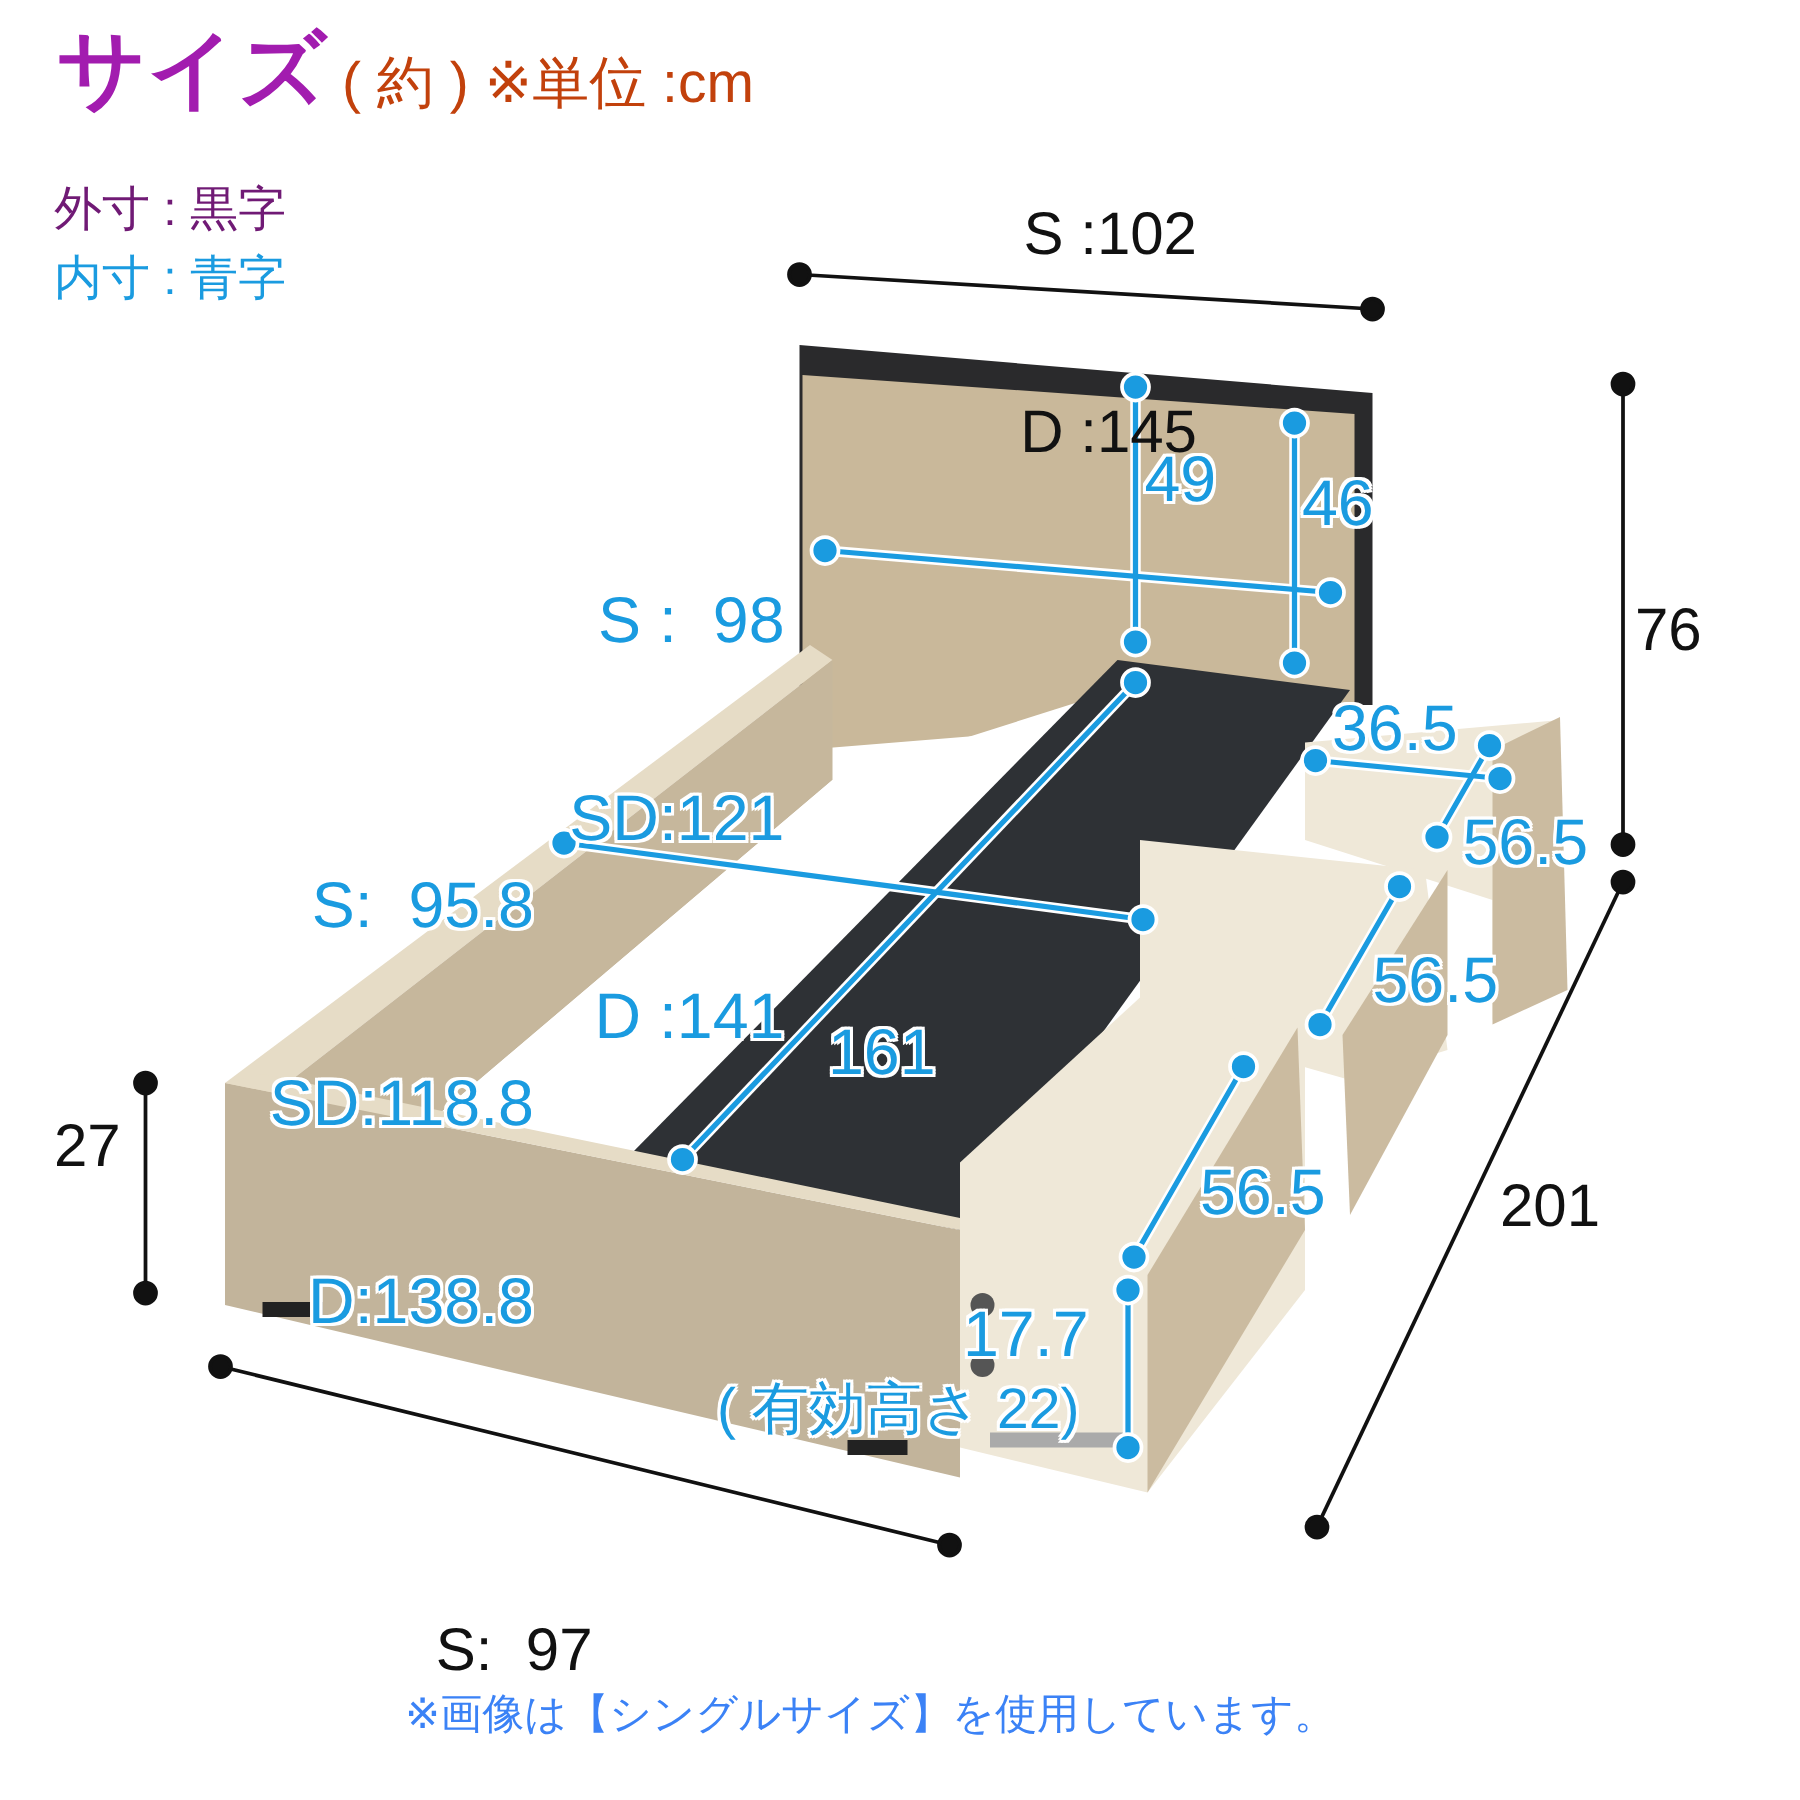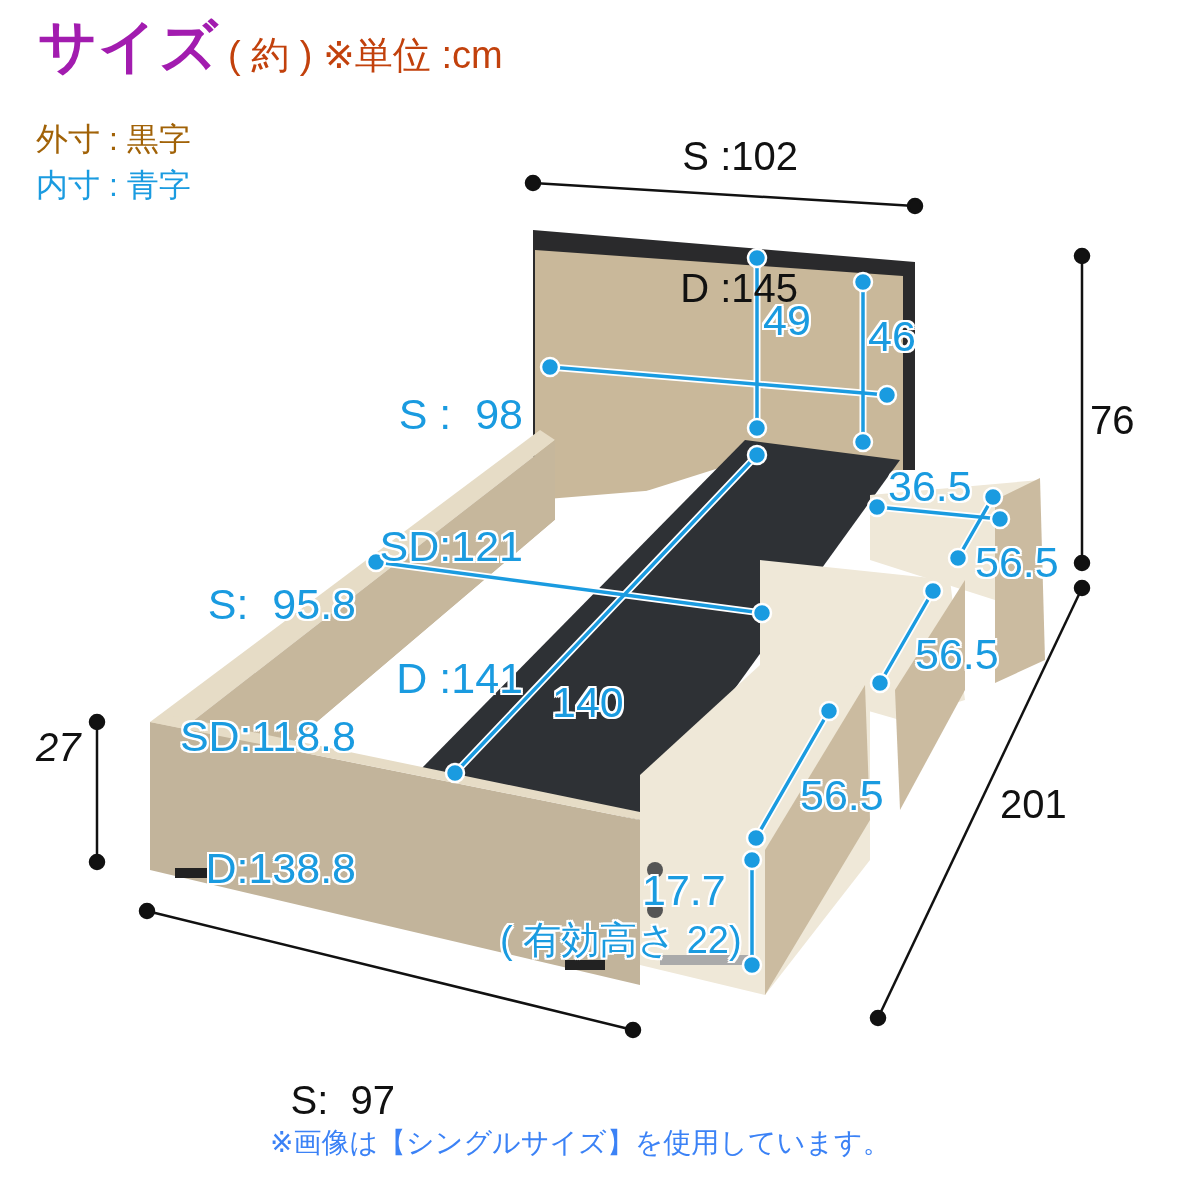--- a/index.html
+++ b/index.html
@@ -1,20 +1,20 @@
 <!DOCTYPE html>
 <html><head>
 <meta charset="utf-8">
 <style>
   html, body { margin: 0; padding: 0; background: #ffffff; }
   body { width: 1200px; height: 1200px; position: relative; overflow: hidden; font-family: "Liberation Sans", "DejaVu Sans", sans-serif; }
   .abs { position: absolute; }
   .title { left: 38px; top: 8px; font-size: 58px; font-weight: bold; color: #a21caf; letter-spacing: 1px; }
   .subtitle { left: 228px; top: 30px; font-size: 38px; color: #c2410c; }
-  .legend-outer { left: 36px; top: 118px; font-size: 32px; color: #a16207; }
+  .legend-outer { left: 36px; top: 118px; font-size: 32px; color: #701a75; }
   .legend-inner { left: 36px; top: 164px; font-size: 32px; color: #1a9be0; }
   .black-lbl { font-size: 40px; color: #111; line-height: 44px; text-align: right; white-space: pre; }
   .blue-lbl { font-size: 43px; color: #1a9be0; line-height: 44px; text-align: right; white-space: pre;
     text-shadow: -2px -2px 0 #fff, 2px -2px 0 #fff, -2px 2px 0 #fff, 2px 2px 0 #fff, 0 2px 0 #fff, 0 -2px 0 #fff, 2px 0 0 #fff, -2px 0 0 #fff; }
   .note { left: 270px; top: 1124px; font-size: 28px; color: #3b82f6; white-space: nowrap; }
   svg.diagram { position: absolute; left: 0; top: 0; }
 </style>
 </head>
 <body>
 
@@ -121,41 +121,41 @@
 <div class="abs title">サイズ</div>
 <div class="abs subtitle">( 約 ) ※単位 :cm</div>
 <div class="abs legend-outer">外寸 : 黒字</div>
 <div class="abs legend-inner">内寸 : 青字</div>
 
 <div class="abs black-lbl" style="left:620px; top:46px; width:178px;">
   <div>S :102</div>
   <div>D :145</div>
 </div>
 <div class="abs black-lbl" style="left:1090px; top:398px;">76</div>
-<div class="abs black-lbl" style="left:36px; top:725px;font-style:italic;">27</div>
+<div class="abs black-lbl" style="left:36px; top:742px;">27</div>
 <div class="abs black-lbl" style="left:1000px; top:782px;">201</div>
 <div class="abs black-lbl" style="left:230px; top:990px; width:165px;">
   <div>S:  97</div>
   
   
 </div>
 
 <div class="abs blue-lbl" style="left:365px; top:304px; width:158px;">
   <div>S :  98</div>
   <div>SD:121</div>
   <div>D :141</div>
 </div>
 <div class="abs blue-lbl" style="left:763px; top:298px;">49</div>
 <div class="abs blue-lbl" style="left:868px; top:314px;">46</div>
 <div class="abs blue-lbl" style="left:160px; top:494px; width:196px;">
   <div>S:  95.8</div>
   <div>SD:118.8</div>
   <div>D:138.8</div>
 </div>
-<div class="abs blue-lbl" style="left:552px; top:680px;">140</div>
+<div class="abs blue-lbl" style="left:552px; top:680px;">161</div>
 <div class="abs blue-lbl" style="left:888px; top:464px;">36.5</div>
 <div class="abs blue-lbl" style="left:975px; top:540px;">56.5</div>
 <div class="abs blue-lbl" style="left:915px; top:632px;">56.5</div>
 <div class="abs blue-lbl" style="left:800px; top:773px;">56.5</div>
 <div class="abs blue-lbl" style="left:642px; top:868px;">17.7</div>
-<div class="abs blue-lbl" style="left:500px; top:918px; font-size:38px;">( 有効高さ 22)</div>
+<div class="abs blue-lbl" style="left:478px; top:918px; font-size:38px;">( 有効高さ 22)</div>
 
 <div class="abs note">※画像は【シングルサイズ】を使用しています。</div>
 
 </body></html>

